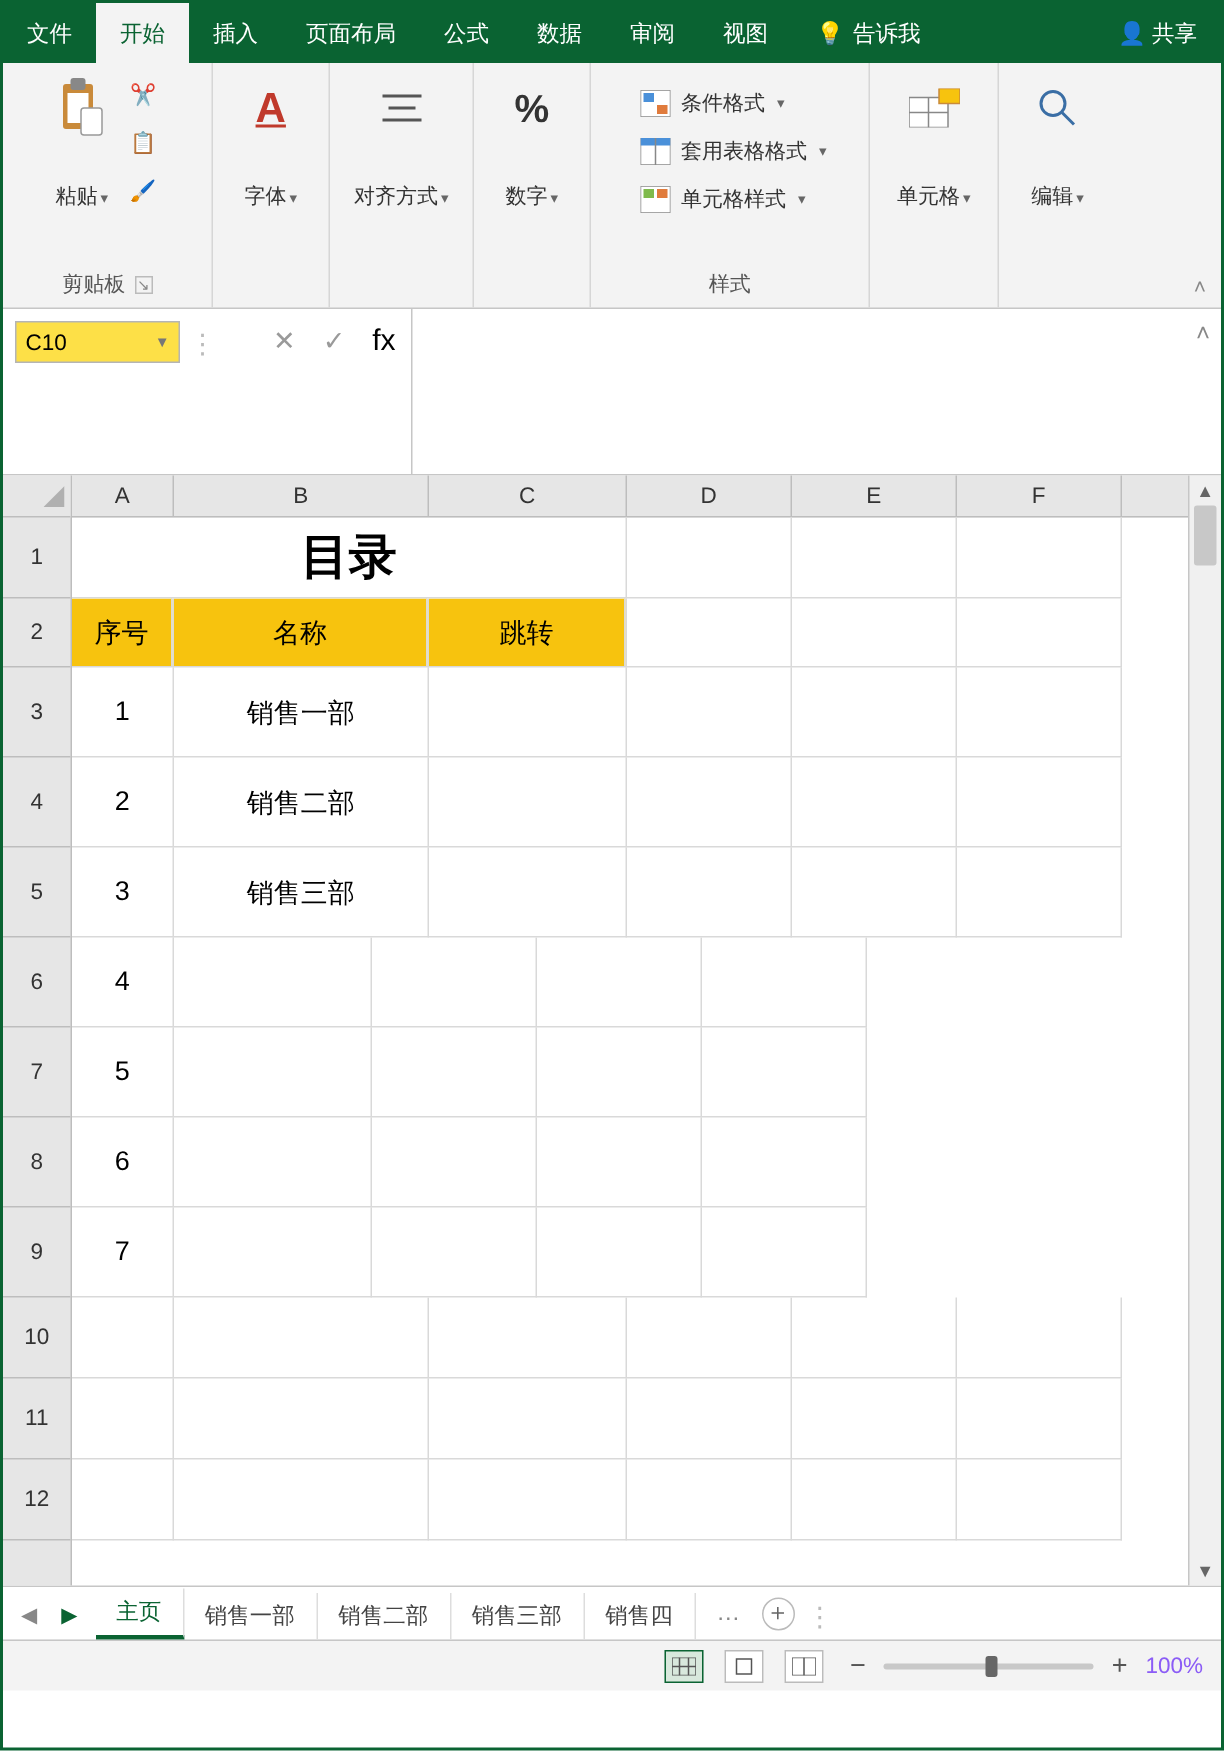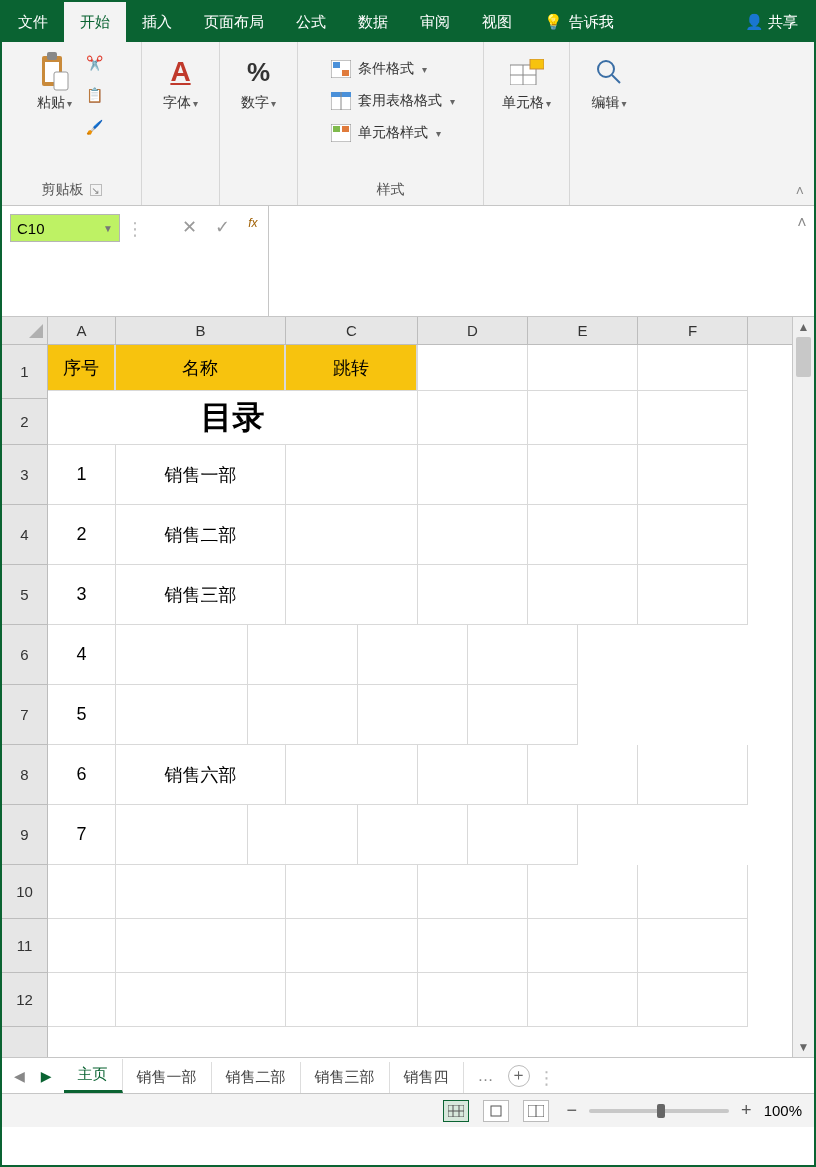--- a/index.html
+++ b/index.html
@@ -14,36 +14,36 @@
 .menubar .mi .share-ico { margin-right:4px; }
 
 
 .ribbon { background: #f3f3f3; border-bottom: 1px solid #c6c6c6; height: 164px; display:flex; position:relative; }
 .rgroup { border-right: 1px solid #d6d6d6; display:flex; flex-direction:column; align-items:center; padding: 8px 6px 0 6px; }
 .rgroup .body { flex:1; display:flex; align-items:flex-start; }
 .rgroup .label { font-size:14px; color:#555; padding:4px 0 6px 0; display:flex; align-items:center; gap:6px;}
 .rgroup .label .dlg { font-size:10px; color:#888; border:1px solid #bbb; width:12px; height:12px; display:flex; align-items:center; justify-content:center;}
 .bigbtn { display:flex; flex-direction:column; align-items:center; font-size:14px; color:#333; padding:4px 4px; cursor:pointer; }
 .bigbtn .ico { width:36px; height:36px; display:flex; align-items:center; justify-content:center; margin-bottom:4px;}
-.bigbtn .cap { line-height:1.2; text-align:center; }
+.bigbtn .cap { line-height:1.2; text-align:center;margin-top:28px; }
 .drop::after { content:"▾"; font-size:10px; color:#666; margin-left:2px;}
 .vstack { display:flex; flex-direction:column; gap:6px; padding-left:4px;}
 .smallbtn { display:flex; align-items:center; font-size:14px; color:#333; cursor:pointer; gap:6px; padding:2px 4px;}
 .smallbtn .ico { width:22px; height:22px; display:flex; align-items:center; justify-content:center;}
 .collapse-caret { position:absolute; right:10px; bottom:6px; color:#888; font-size:14px; cursor:pointer;}
 
 
 .fbar-wrap { display:flex; border-bottom:1px solid #c6c6c6; }
 .namebox-area { width:170px; padding:8px; display:flex; align-items:flex-start; gap:6px;}
-.namebox { border:1px solid #b5b5b5; width:110px; height:28px; display:flex; align-items:center; padding:0 6px; font-size:15px; background:#bef264;}
+.namebox { border:1px solid #b5b5b5; width:110px; height:28px; display:flex; align-items:center; padding:0 6px; font-size:15px; background:#fde047;}
 .namebox .dd { margin-left:auto; color:#777; font-size:10px;}
 .dots { color:#bbb; font-size:18px; padding-top:4px;}
 .fx-controls { display:flex; align-items:flex-start; gap:18px; padding:10px 10px 0 10px;}
 .fx-controls .btn { color:#9a9a9a; font-size:18px; cursor:pointer;}
-.fx-controls .fx { font-style:italic; font-size:12px; color:#a16207;}
+.fx-controls .fx { font-size:20px; color:#000000;}
 .fbar { flex:1; border-left:1px solid #c6c6c6; min-height:110px; display:flex;}
 .fbar .input { flex:1; padding:8px; font-size:15px; }
 .fbar .expand { width:24px; display:flex; align-items:flex-start; justify-content:center; padding-top:8px; color:#888; cursor:pointer; }
 
 
 .grid-area { position:relative; height: 740px; display:flex; }
 .rowhdrs { width:46px; background:#e6e6e6; border-right:1px solid #bdbdbd; }
 .corner { height:28px; background:#e6e6e6; border-bottom:1px solid #bdbdbd; display:flex; align-items:center; justify-content:flex-end; padding-right:4px;}
 .corner svg { width:14px; height:14px; }
 .colhdrs { height:28px; background:#e6e6e6; display:flex; border-bottom:1px solid #bdbdbd;}
@@ -76,21 +76,21 @@
 .tab-more { color:#888; padding:0 6px; cursor:pointer;}
 .addsheet { width:22px;height:22px;border:1px solid #bbb;border-radius:50%;display:flex;align-items:center;justify-content:center;color:#666;font-size:16px;cursor:pointer;}
 
 
 .statusbar { height:34px; border-top:1px solid #c6c6c6; background:#f3f3f3; display:flex; align-items:center; justify-content:flex-end; padding:0 12px; gap:14px;}
 .viewbtn { width:26px; height:22px; border:1px solid #bbb; display:flex; align-items:center; justify-content:center; font-size:12px; color:#555; cursor:pointer; background:#fff;}
 .viewbtn.active{ background:#d8e8dc; border-color:#0a6332;}
 .zoom { display:flex; align-items:center; gap:8px;}
 .zslider { width:140px; height:4px; background:#c8c8c8; position:relative; border-radius:2px;}
 .zslider .knob{ position:absolute; top:-5px; left:68px; width:8px; height:14px; background:#666; border-radius:2px;}
-.zlabel{ font-size:15px; color:#000000;}
+.zlabel{ font-size:15px; color:#8b5cf6;}
 .pm { font-size:18px; color:#555; cursor:pointer; padding:0 4px;}
 </style>
 </head>
 <body>
 
 <div class="menubar">
   <div class="mi">文件</div>
   <div class="mi active">开始</div>
   <div class="mi">插入</div>
   <div class="mi">页面布局</div>
@@ -147,20 +147,35 @@
         <div class="bigbtn">
       <span class="ico">
             <span style="font-size:28px;font-weight:bold;text-decoration:underline;color:#c0392b">A</span>
           </span>
       <span class="cap drop">字体</span>
     </div>
       </div>
     <div class="label"></div>
   </div>
 
+  <div class="rgroup" style="width:96px">
+    <div class="body">
+        <div class="bigbtn">
+      <span class="ico">
+            <svg width="30" height="24">
+              <line x1="2" y1="4" x2="28" y2="4" stroke="#555" stroke-width="2"></line>
+              <line x1="6" y1="12" x2="24" y2="12" stroke="#555" stroke-width="2"></line>
+              <line x1="2" y1="20" x2="28" y2="20" stroke="#555" stroke-width="2"></line>
+            </svg>
+          </span>
+      <span class="cap drop">对齐方式</span>
+    </div>
+      </div>
+    <div class="label"></div>
+  </div>
 
   <div class="rgroup" style="width:78px">
     <div class="body">
         <div class="bigbtn">
       <span class="ico">
             <span style="font-size:26px;font-weight:bold">%</span>
           </span>
       <span class="cap drop">数字</span>
     </div>
       </div>
@@ -284,42 +299,42 @@
   <div class="cells">
     <div class="colhdrs" id="colhdrs">
         <div class="ch" style="width: 68px;">A</div>
         <div class="ch" style="width: 170px;">B</div>
         <div class="ch" style="width: 132px;">C</div>
         <div class="ch" style="width: 110px;">D</div>
         <div class="ch" style="width: 110px;">E</div>
         <div class="ch" style="width: 110px;">F</div>
       </div>
     <div class="cellgrid" id="cellgrid">
+        <div class="row" style="height: 54px;">
+          <div class="cell" style="width: 370px; height: 54px;">
+            <div class="title-cell">目录</div>
+          </div>
+          <div class="cell" style="width: 110px; height: 54px;"></div>
+          <div class="cell" style="width: 110px; height: 54px;"></div>
+          <div class="cell" style="width: 110px; height: 54px;"></div>
+        </div>
         <div class="row" style="height: 46px;">
           <div class="cell" style="width: 68px; height: 46px;">
             <div class="hdr-cell">序号</div>
           </div>
           <div class="cell" style="width: 170px; height: 46px;">
             <div class="hdr-cell">名称</div>
           </div>
           <div class="cell" style="width: 132px; height: 46px;">
             <div class="hdr-cell">跳转</div>
           </div>
           <div class="cell" style="width: 110px; height: 46px;"></div>
           <div class="cell" style="width: 110px; height: 46px;"></div>
           <div class="cell" style="width: 110px; height: 46px;"></div>
         </div>
-        <div class="row" style="height: 54px;">
-          <div class="cell" style="width: 370px; height: 54px;">
-            <div class="title-cell">目录</div>
-          </div>
-          <div class="cell" style="width: 110px; height: 54px;"></div>
-          <div class="cell" style="width: 110px; height: 54px;"></div>
-          <div class="cell" style="width: 110px; height: 54px;"></div>
-        </div>
         <div class="row" style="height: 60px;">
           <div class="cell" style="width: 68px; height: 60px;">
             <div class="data-cell">1</div>
           </div>
           <div class="cell" style="width: 170px; height: 60px;">
             <div class="data-cell">销售一部</div>
           </div>
           <div class="cell" style="width: 132px; height: 60px;">
             <div class="data-cell"></div>
           </div>
@@ -373,23 +388,20 @@
           <div class="cell" style="width: 132px; height: 60px;">
             <div class="data-cell"></div>
           </div>
           <div class="cell" style="width: 110px; height: 60px;"></div>
           <div class="cell" style="width: 110px; height: 60px;"></div>
           <div class="cell" style="width: 110px; height: 60px;"></div>
         </div>
         <div class="row" style="height: 60px;">
           <div class="cell" style="width: 68px; height: 60px;">
             <div class="data-cell">6</div>
-          </div>
-          <div class="cell" style="width: 170px; height: 60px;">
-            <div class="data-cell">销售六部</div>
           </div>
           <div class="cell" style="width: 132px; height: 60px;">
             <div class="data-cell"></div>
           </div>
           <div class="cell" style="width: 110px; height: 60px;"></div>
           <div class="cell" style="width: 110px; height: 60px;"></div>
           <div class="cell" style="width: 110px; height: 60px;"></div>
         </div>
         <div class="row" style="height: 60px;">
           <div class="cell" style="width: 68px; height: 60px;">

